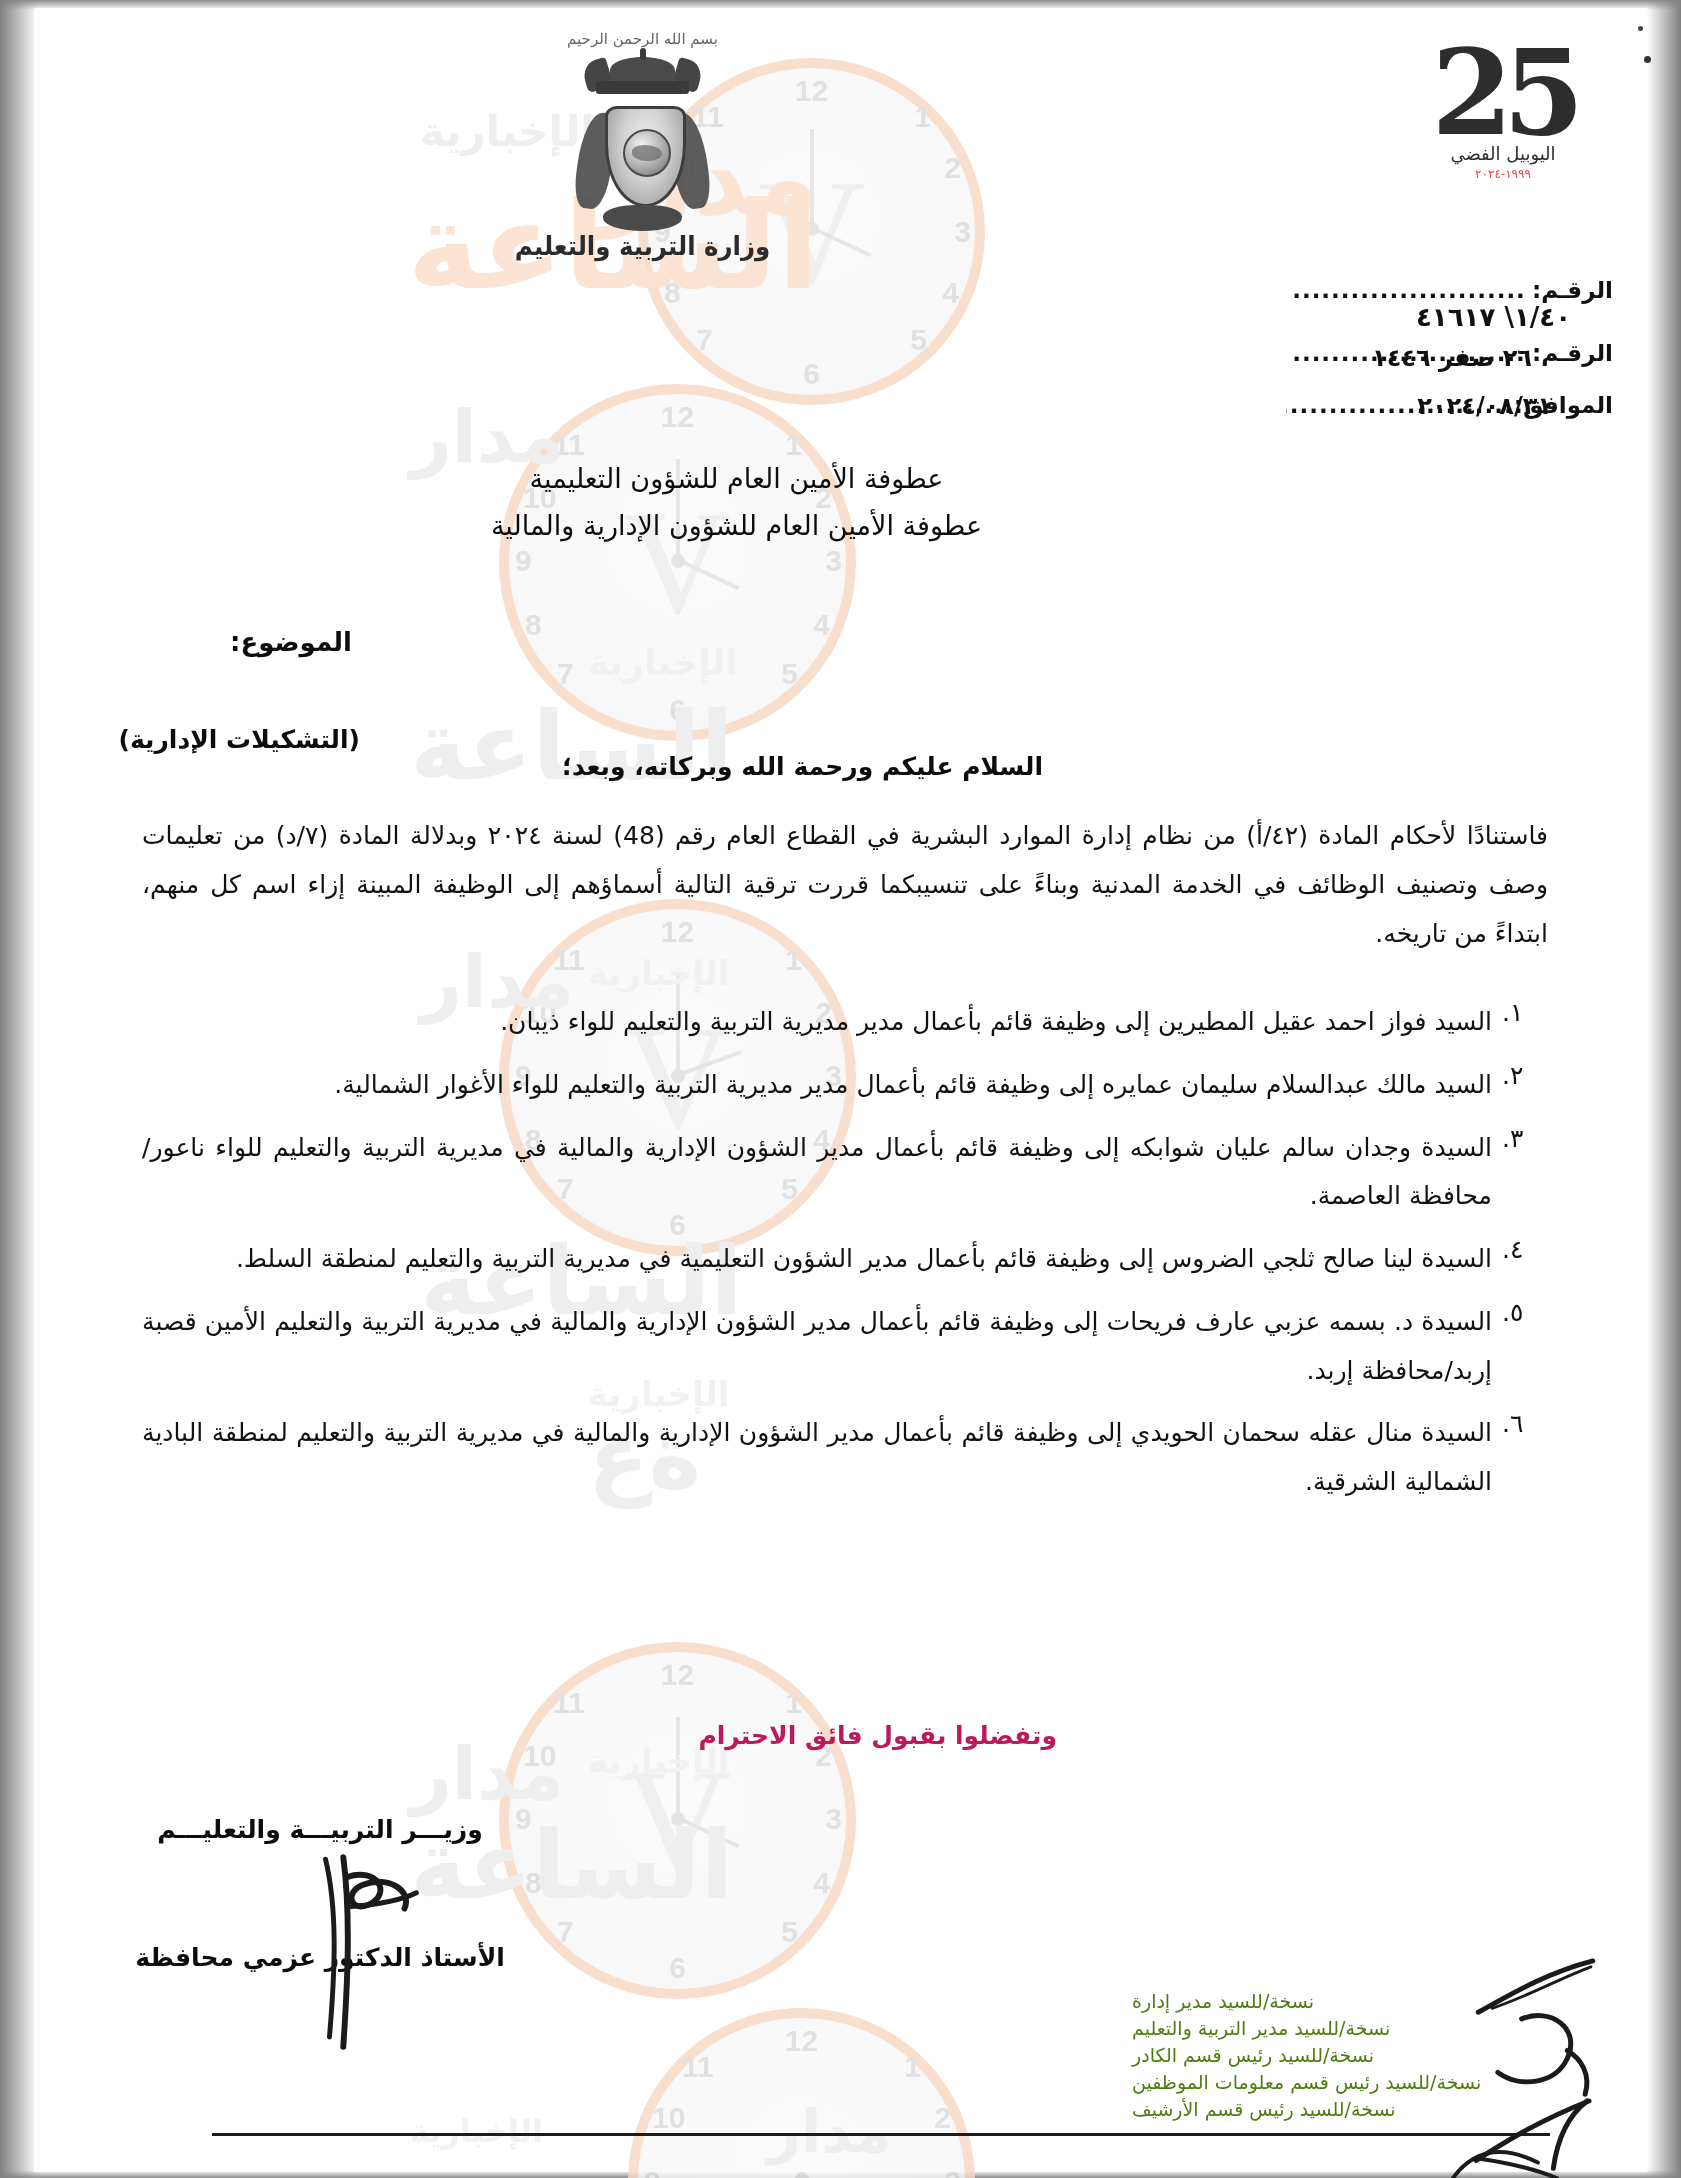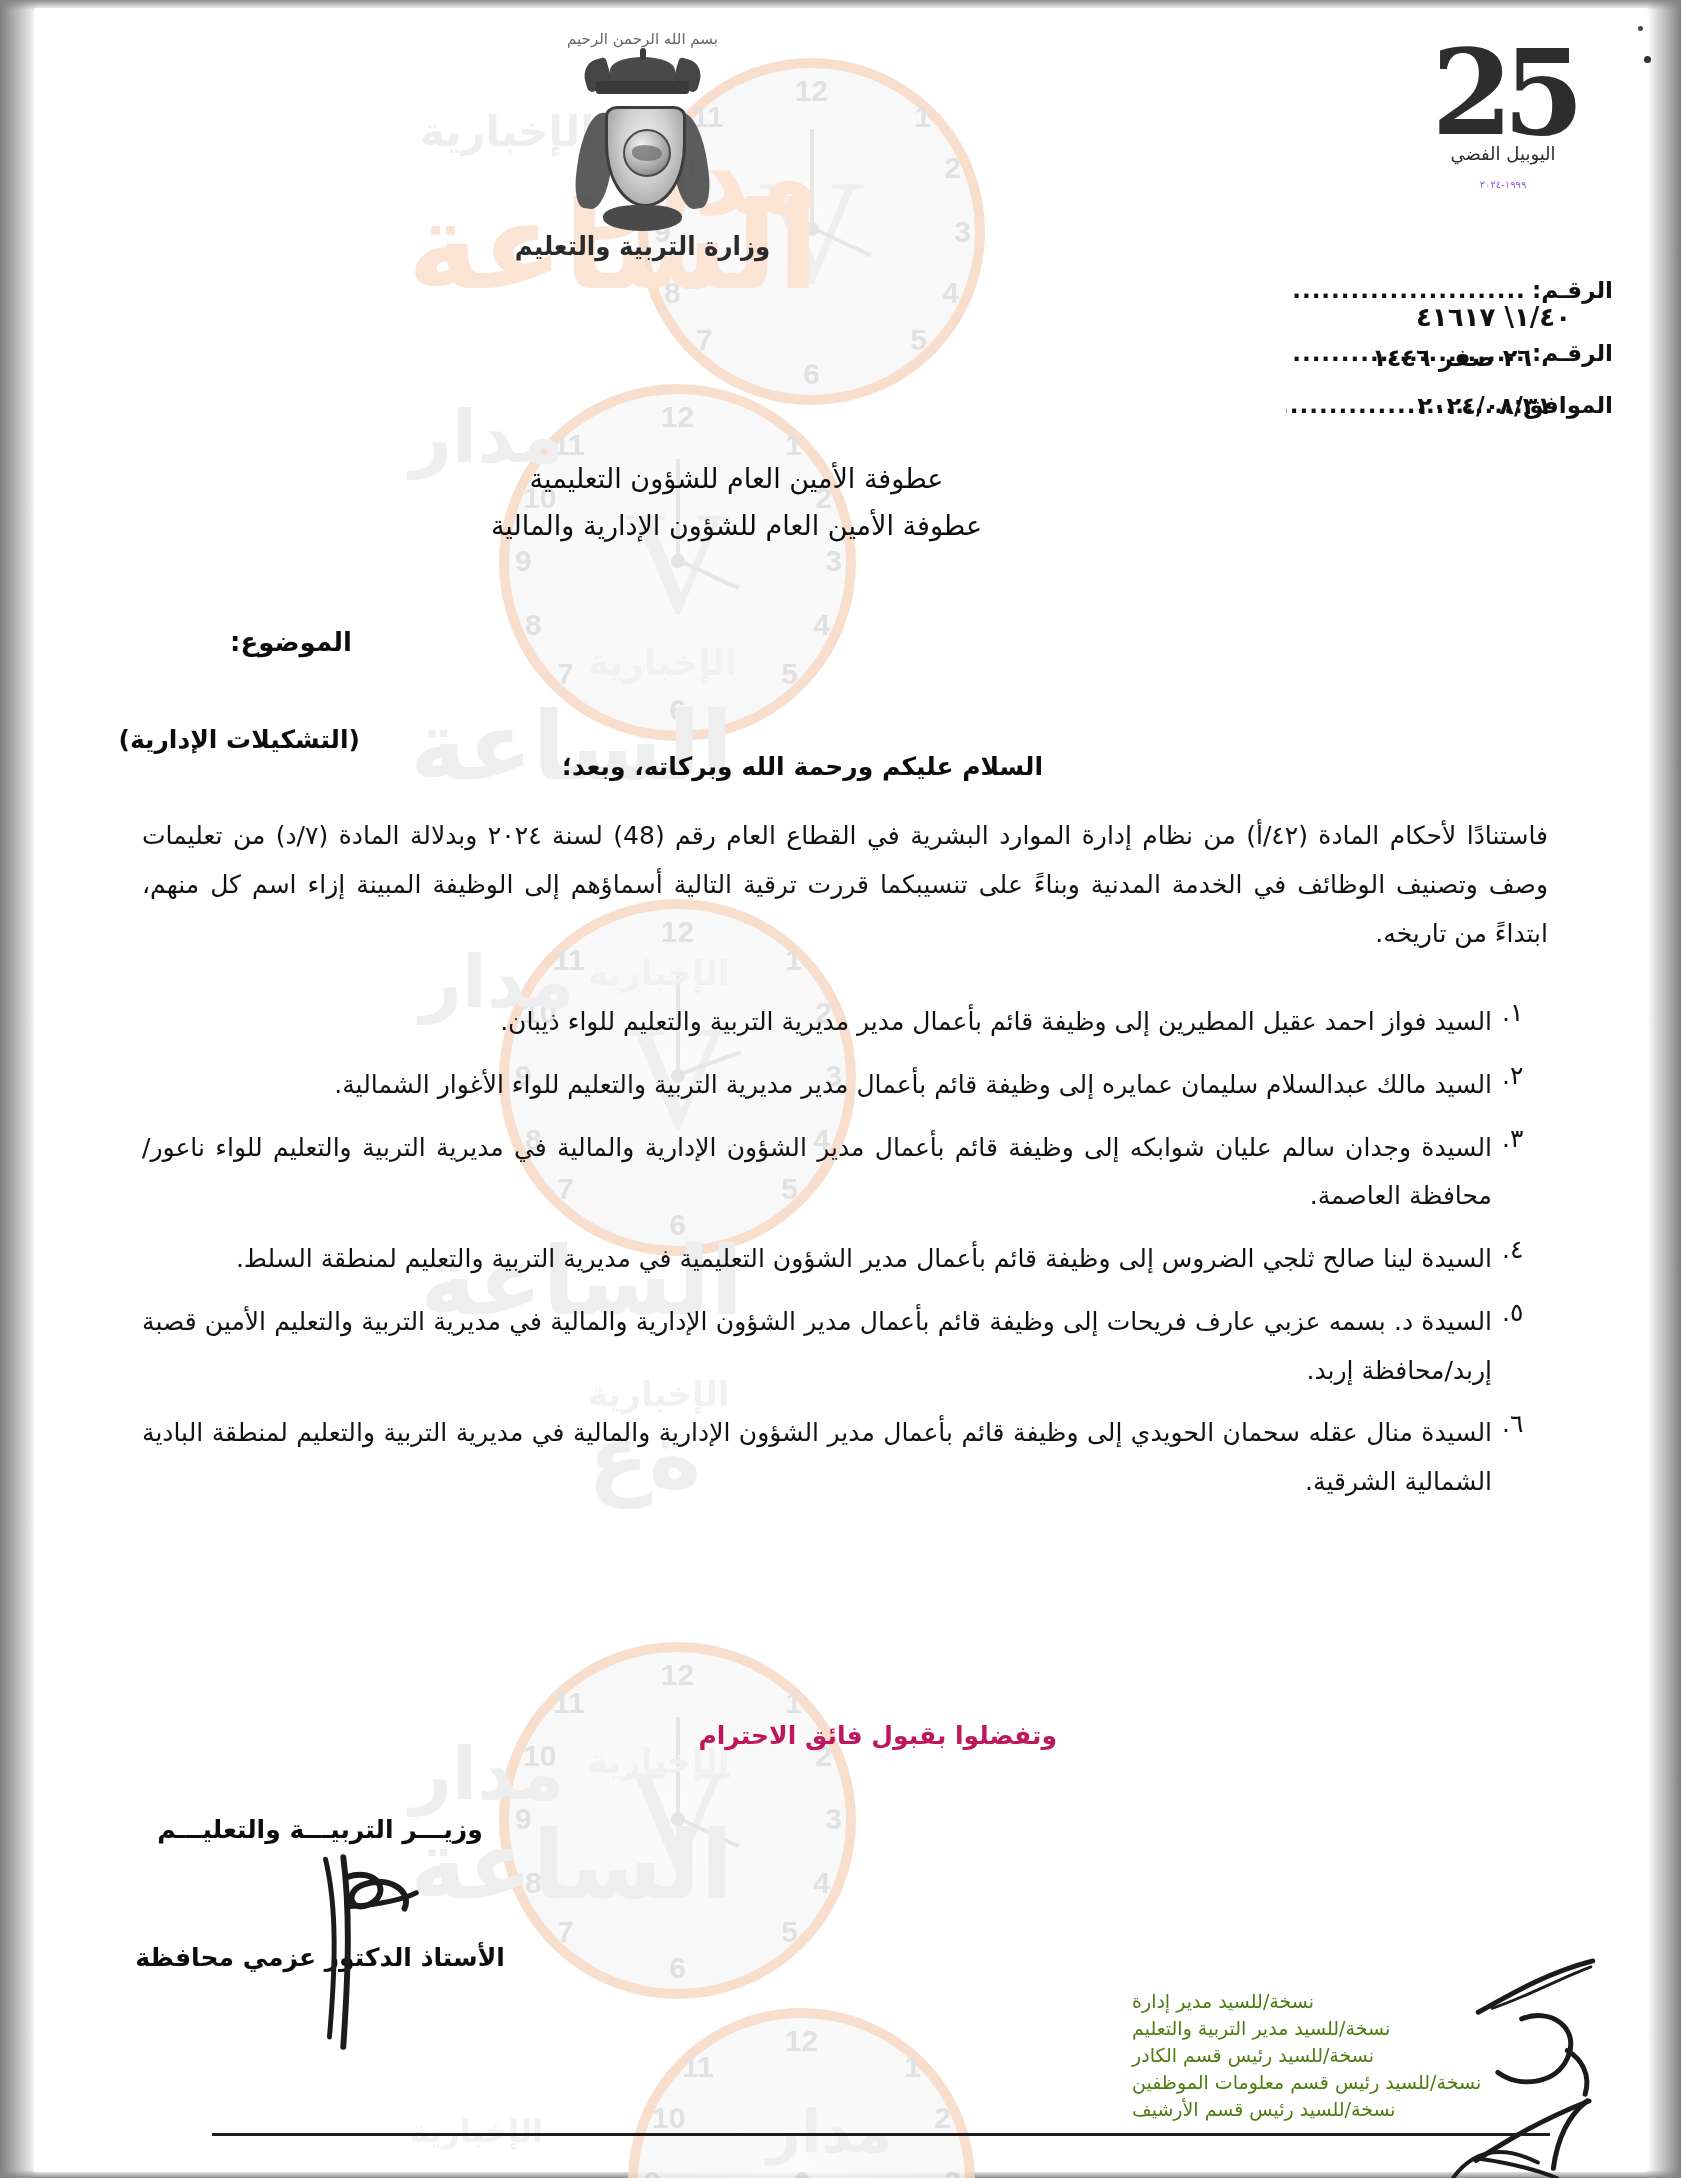--- a/index.html
+++ b/index.html
@@ -75,21 +75,21 @@
   .basmala{font-family:"DejaVu Sans",sans-serif;font-size:15px;color:#4a4a4a;
      opacity:.85;margin-bottom:2px;letter-spacing:-1px;}
   .ministry-script{font-family:"DejaVu Sans",sans-serif;font-size:26px;color:#2b2b2b;
      margin-top:4px;font-weight:600;letter-spacing:-2px;transform:scaleX(.94);}
 
   
   .jubilee{position:absolute;text-align:center;}
   .jub-mark{font-family:"DejaVu Serif","Liberation Serif",serif;font-size:117px;line-height:.95;
      color:#2d2d2d;font-weight:bold;letter-spacing:-10px;}
   .jub-ar{font-family:"DejaVu Sans",sans-serif;font-size:18px;color:#2d2d2d;margin-top:-6px;letter-spacing:-1px;}
-  .jub-years{font-family:"DejaVu Sans",sans-serif;font-size:10px;color:#8b5cf6;margin-top:15px;letter-spacing:1px;}
+  .jub-years{font-family:"DejaVu Sans",sans-serif;font-size:12px;color:#ef4444;margin-top:3px;letter-spacing:1px;}
   .jub-dot{position:absolute;right:-34px;top:18px;width:7px;height:7px;border-radius:50%;background:#333;}
   .jub-dot2{position:absolute;right:-26px;top:-12px;width:5px;height:5px;border-radius:50%;background:#444;}
 
   
   .refblock{position:absolute;direction:rtl;font-family:"DejaVu Sans",sans-serif;color:#111;}
   .ref-row{display:flex;align-items:flex-end;margin-bottom:3px;white-space:nowrap;}
   .ref-label{font-weight:bold;font-size:23px;}
   .ref-dots{flex:1;font-size:23px;letter-spacing:1px;color:#111;overflow:hidden;
      text-align:center;font-weight:bold;}
   .ref-value{position:absolute;font-weight:bold;font-size:26px;letter-spacing:2px;}

